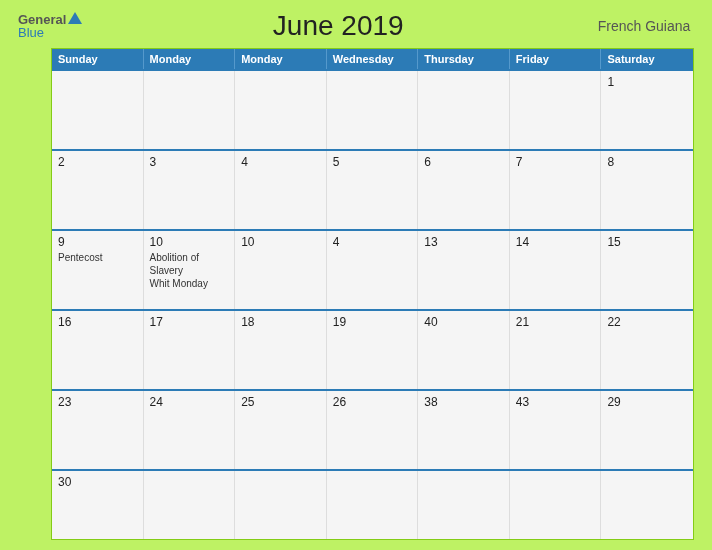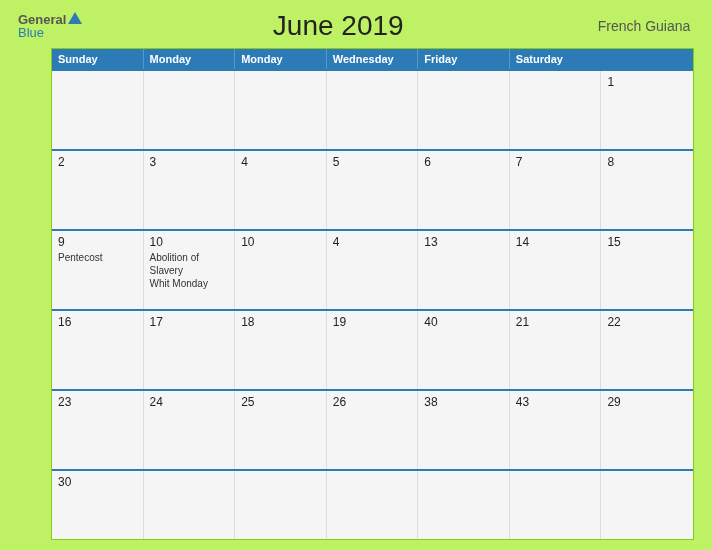--- a/index.html
+++ b/index.html
@@ -149,20 +149,21 @@
     <div class="region">French Guiana</div>
   </div>
 
   <div class="calendar">
     <div class="cal-header-row">
 
     <div class="cal-header-cell">Sunday</div>
         <div class="cal-header-cell">Monday</div>
         <div class="cal-header-cell">Monday</div>
         <div class="cal-header-cell">Wednesday</div>
+        <div class="cal-header-cell">Thursday</div>
         <div class="cal-header-cell">Friday</div>
         <div class="cal-header-cell">Saturday</div>
       </div>
     <div class="cal-body">
 
     <div class="cal-row">
           <div class="cal-cell empty"></div>
           <div class="cal-cell empty"></div>
           <div class="cal-cell empty"></div>
           <div class="cal-cell empty"></div>

